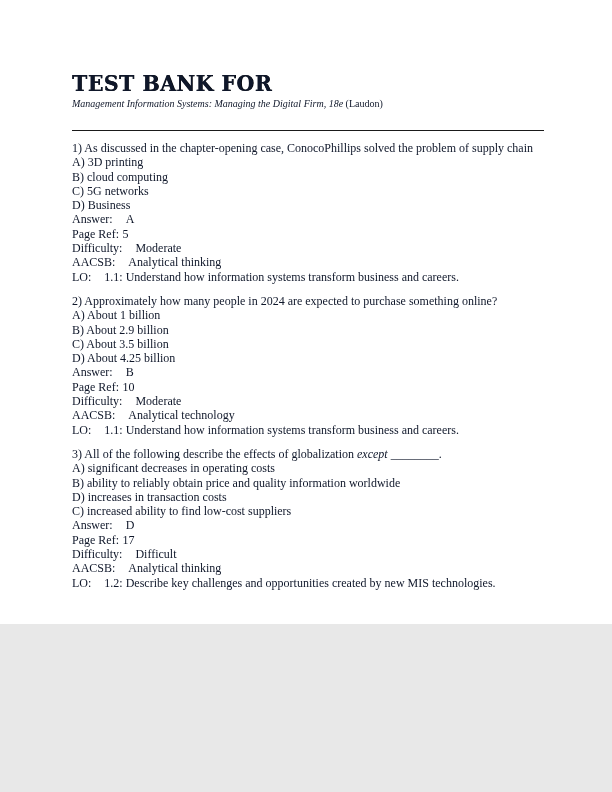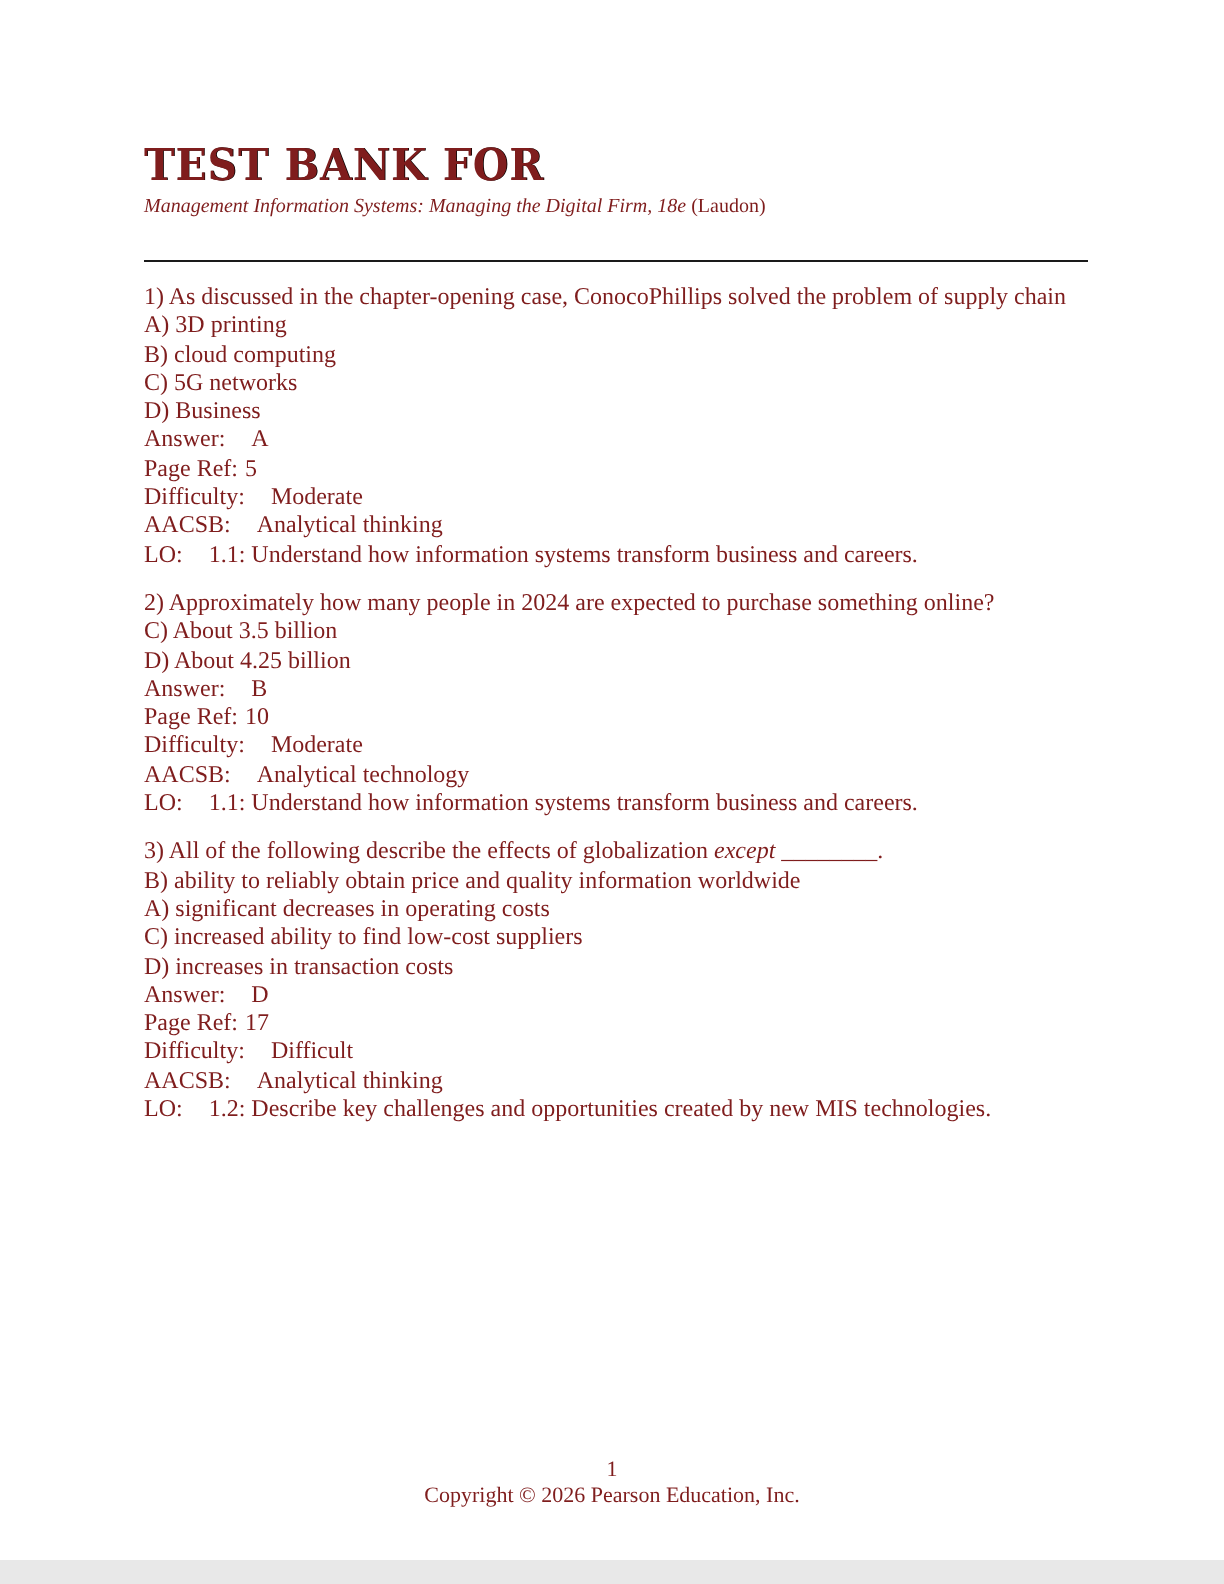--- a/index.html
+++ b/index.html
@@ -1,22 +1,22 @@
 <!DOCTYPE html>
 <html><head>
 <meta charset="utf-8">
 <style>
   html, body { margin: 0; padding: 0; background: #e8e8e8; }
   .page {
     position: relative;
-    width: 612px; height: 780px;
+    width: 612px; height: 624px;
     margin: 0 auto;
     background: #ffffff;
     font-family: "Liberation Serif", serif;
-    color: #7f1d1d;
+    color: #0f172a;
     overflow: hidden;
   }
   .content {
     position: absolute;
     left: 72px; top: 70px;
     width: 472px;
   }
   .doc-title {
     font-family: "DejaVu Serif", serif;
     font-weight: 800;
@@ -79,34 +79,36 @@
           <div class="choice">C) 5G networks</div>
           <div class="choice">D) Business</div>
           <div class="meta-line"><span>Answer:</span><span class="val-wide">A</span></div>
           <div class="meta-line"><span>Page Ref:</span><span class="val-narrow">5</span></div>
           <div class="meta-line"><span>Difficulty:</span><span class="val-wide">Moderate</span></div>
           <div class="meta-line"><span>AACSB:</span><span class="val-wide">Analytical thinking</span></div>
           <div class="meta-line"><span>LO:</span><span class="val-wide">1.1: Understand how information systems transform business and careers.</span></div>
         </div>
         <div class="question">
           <div class="stem"><span>2) Approximately how many people in 2024 are expected to purchase something online?</span></div>
+          <div class="choice">A) About 1 billion</div>
+          <div class="choice">B) About 2.9 billion</div>
           <div class="choice">C) About 3.5 billion</div>
           <div class="choice">D) About 4.25 billion</div>
           <div class="meta-line"><span>Answer:</span><span class="val-wide">B</span></div>
           <div class="meta-line"><span>Page Ref:</span><span class="val-narrow">10</span></div>
           <div class="meta-line"><span>Difficulty:</span><span class="val-wide">Moderate</span></div>
           <div class="meta-line"><span>AACSB:</span><span class="val-wide">Analytical technology</span></div>
           <div class="meta-line"><span>LO:</span><span class="val-wide">1.1: Understand how information systems transform business and careers.</span></div>
         </div>
         <div class="question">
           <div class="stem"><span>3) All of the following describe the effects of globalization </span><span class="it">except</span><span> ________.</span></div>
+          <div class="choice">A) significant decreases in operating costs</div>
           <div class="choice">B) ability to reliably obtain price and quality information worldwide</div>
-          <div class="choice">A) significant decreases in operating costs</div>
+          <div class="choice">D) increases in transaction costs</div>
           <div class="choice">C) increased ability to find low-cost suppliers</div>
-          <div class="choice">D) increases in transaction costs</div>
           <div class="meta-line"><span>Answer:</span><span class="val-wide">D</span></div>
           <div class="meta-line"><span>Page Ref:</span><span class="val-narrow">17</span></div>
           <div class="meta-line"><span>Difficulty:</span><span class="val-wide">Difficult</span></div>
           <div class="meta-line"><span>AACSB:</span><span class="val-wide">Analytical thinking</span></div>
           <div class="meta-line"><span>LO:</span><span class="val-wide">1.2: Describe key challenges and opportunities created by new MIS technologies.</span></div>
         </div>
       </div>
   </div>
 
   <div class="footer">

